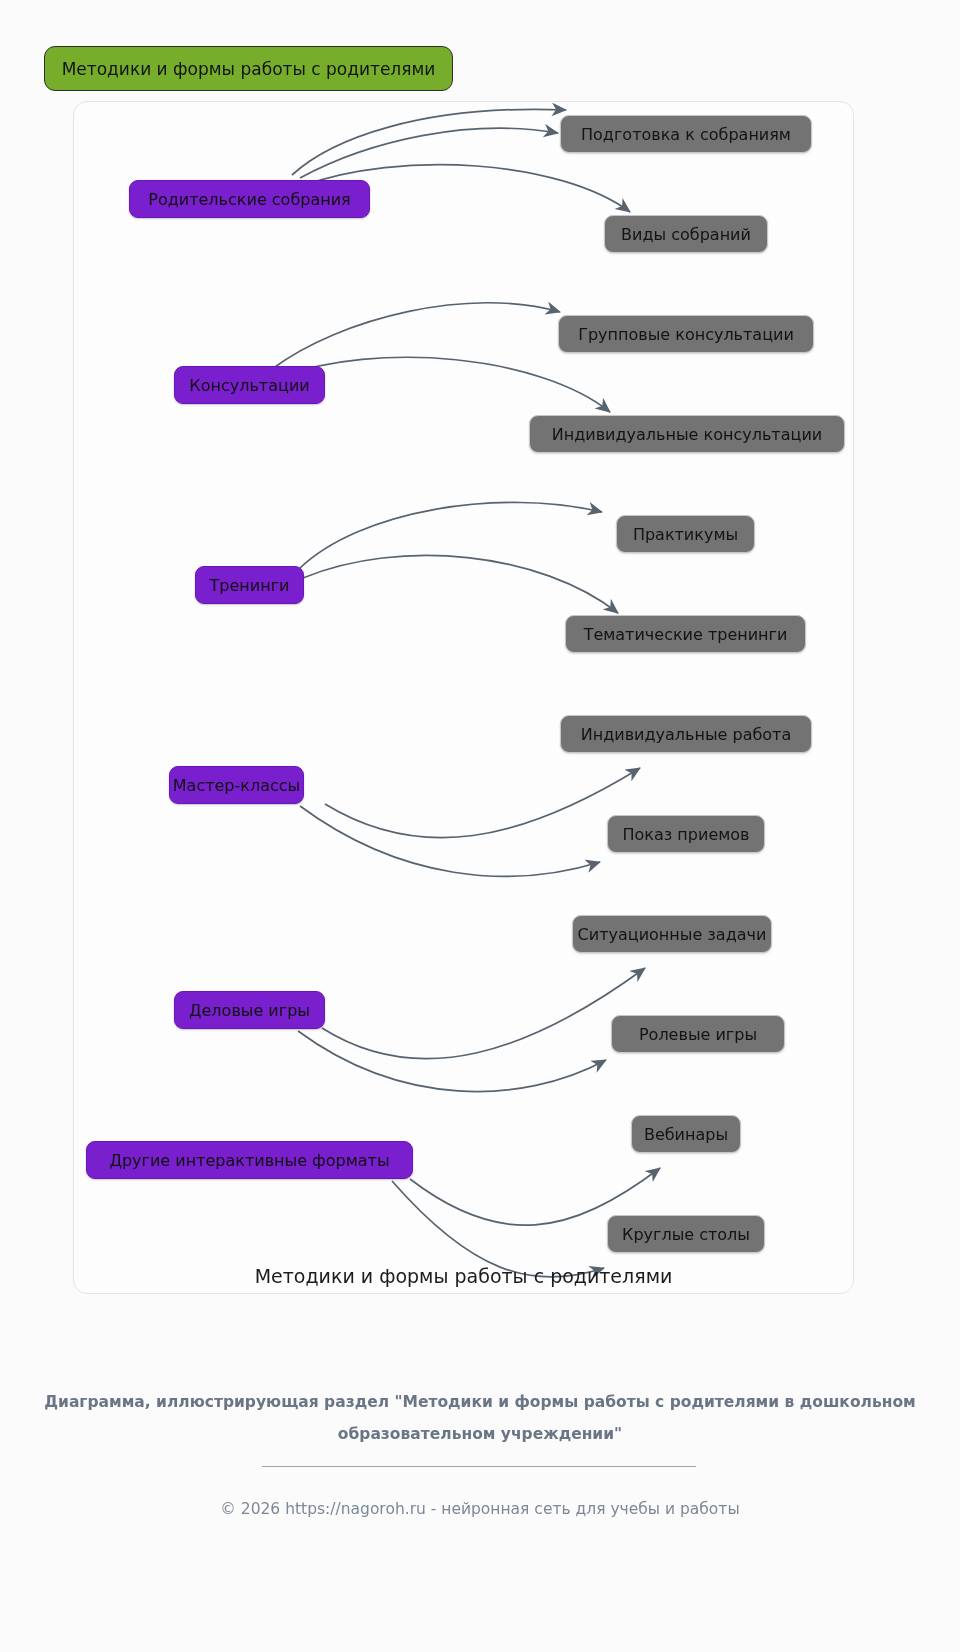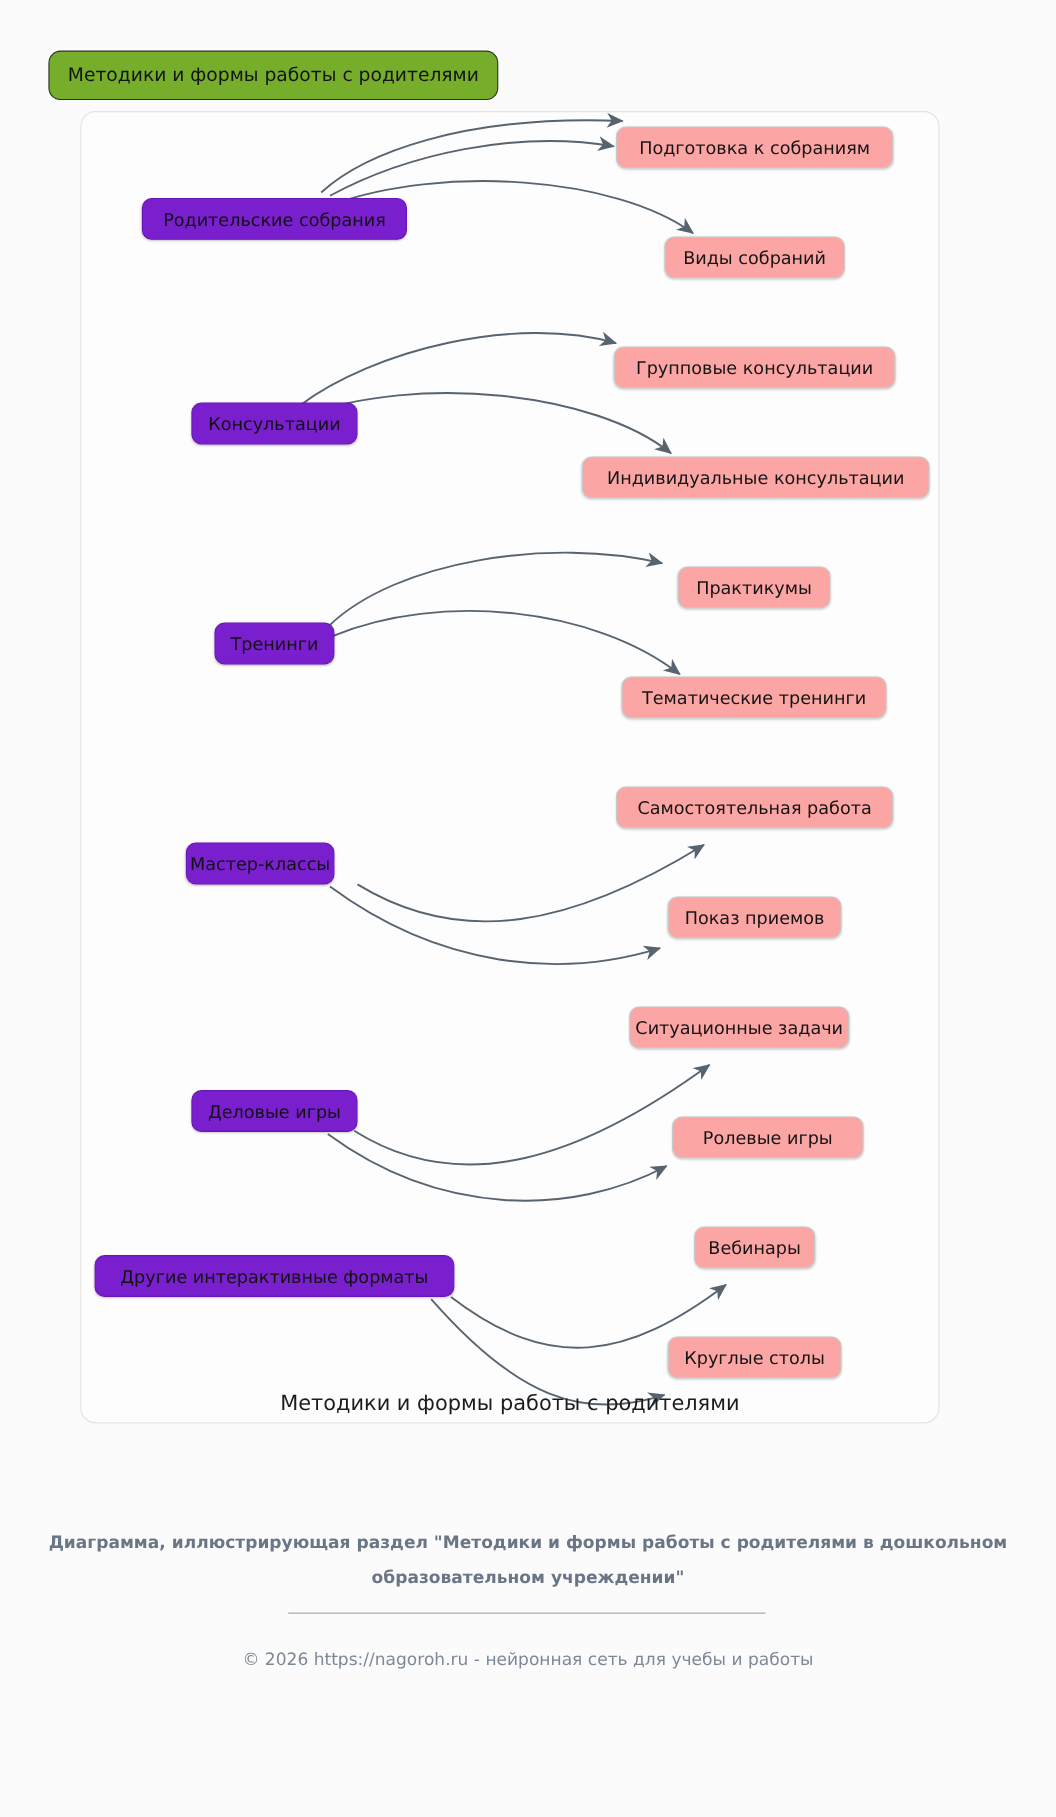--- a/index.html
+++ b/index.html
@@ -33,21 +33,21 @@
   .node-root{
     background:#76ae2c;border:1.6px solid #2e2e2e;
     color:#141414;font-size:17px;height:45px;border-radius:11px;
   }
   .node-branch{
     background:#7a1fce;border:1px solid #6a15b8;
     color:#111111;font-size:16px;height:38px;
     box-shadow:0 1px 2px rgba(0,0,0,.22);
   }
   .node-leaf{
-    background:#fca5a5;border:1px solid #c7c7c7;
+    background:#737373;border:1px solid #c7c7c7;
     color:#141414;font-size:16px;height:38px;
     box-shadow:0 1px 2px rgba(0,0,0,.16);
   }
 
   
   #edges{position:absolute;left:0;top:0;width:960px;height:1652px;pointer-events:none;}
 
   
   .footer-caption{
     position:absolute;left:0;top:1386px;width:960px;text-align:center;
@@ -147,21 +147,21 @@
 
   <div class="node node-leaf" style="left:616px;top:515px;width:139px;">
     <span>Практикумы</span>
   </div>
 
   <div class="node node-leaf" style="left:565px;top:615px;width:241px;">
     <span>Тематические тренинги</span>
   </div>
 
   <div class="node node-leaf" style="left:560px;top:715px;width:252px;">
-    <span>Самостоятельная работа</span>
+    <span>Индивидуальные работа</span>
   </div>
 
   <div class="node node-leaf" style="left:607px;top:815px;width:158px;">
     <span>Показ приемов</span>
   </div>
 
   <div class="node node-leaf" style="left:572px;top:915px;width:200px;">
     <span>Ситуационные задачи</span>
   </div>
 

